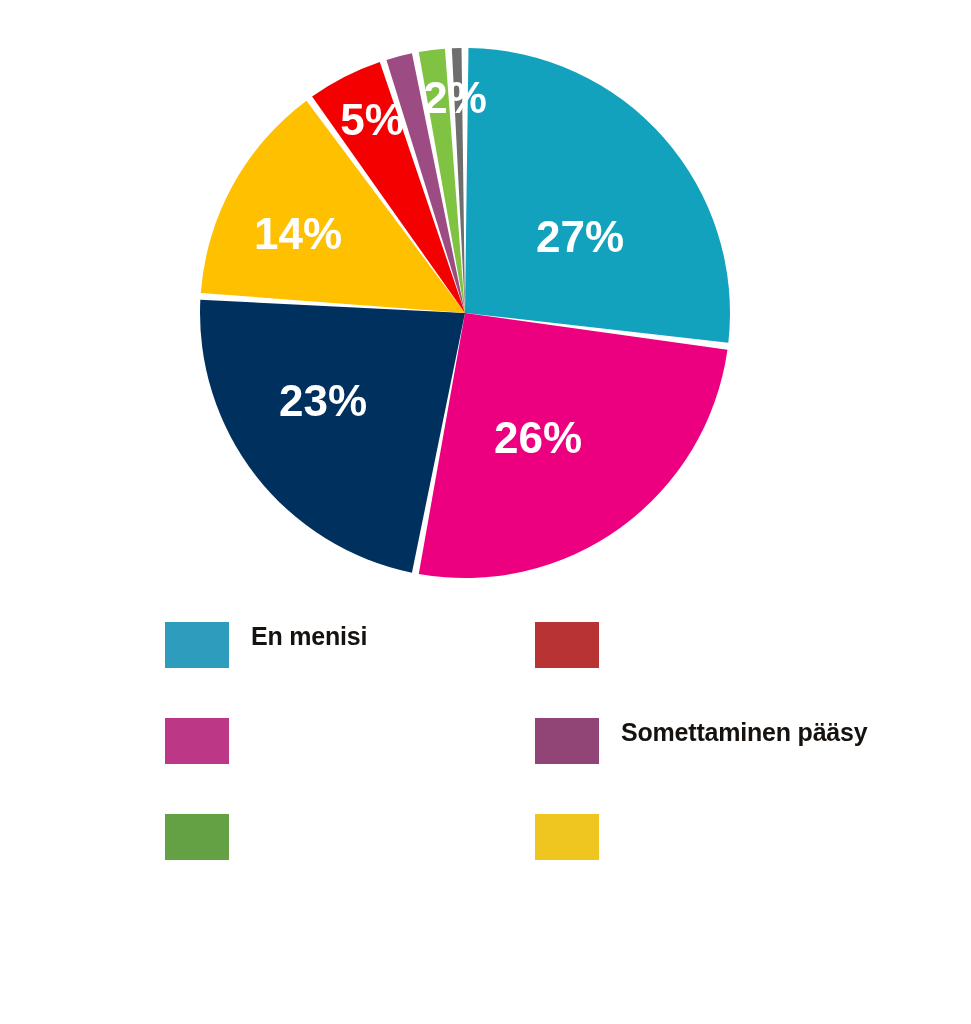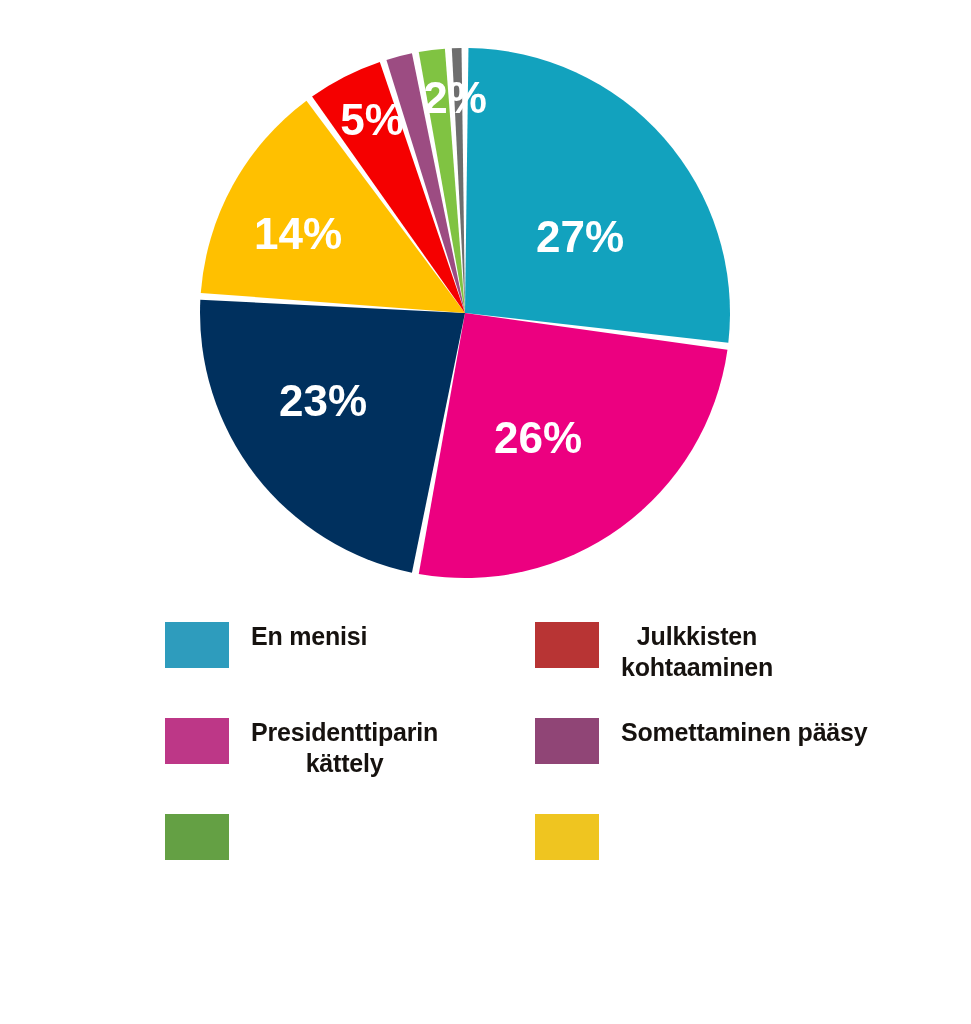--- a/index.html
+++ b/index.html
@@ -47,21 +47,20 @@
     left: 0;
     top: 620px;
     width: 971px;
     height: 404px;
     display: grid;
     grid-template-columns: 370px 1fr;
     grid-template-rows: repeat(4, 96px);
     column-gap: 0px;
     padding-left: 165px;
     box-sizing: border-box;
-    text-align: center;
   }
   .legend-item {
     display: flex;
     align-items: flex-start;
     gap: 22px;
   }
   .legend-swatch {
     width: 64px;
     height: 46px;
     flex: 0 0 64px;
@@ -106,27 +105,23 @@
     </svg>
   </div>
 
   <div class="legend" id="legend">
       <div class="legend-item">
         <span class="legend-swatch" style="background: rgb(46, 156, 189);"></span>
         <span class="legend-label">En menisi</span>
       </div>
       <div class="legend-item">
         <span class="legend-swatch" style="background: rgb(184, 52, 52);"></span>
-        <span class="legend-label">Julkkisten
-kohtaaminen</span>
       </div>
       <div class="legend-item">
         <span class="legend-swatch" style="background: rgb(189, 55, 135);"></span>
-        <span class="legend-label">Presidenttiparin
-kättely</span>
       </div>
       <div class="legend-item">
         <span class="legend-swatch" style="background: rgb(144, 69, 118);"></span>
         <span class="legend-label">Somettaminen pääsy</span>
       </div>
       <div class="legend-item">
         <span class="legend-swatch" style="background: rgb(100, 160, 68);"></span>
       </div>
       <div class="legend-item">
         <span class="legend-swatch" style="background: rgb(239, 197, 32);"></span>

